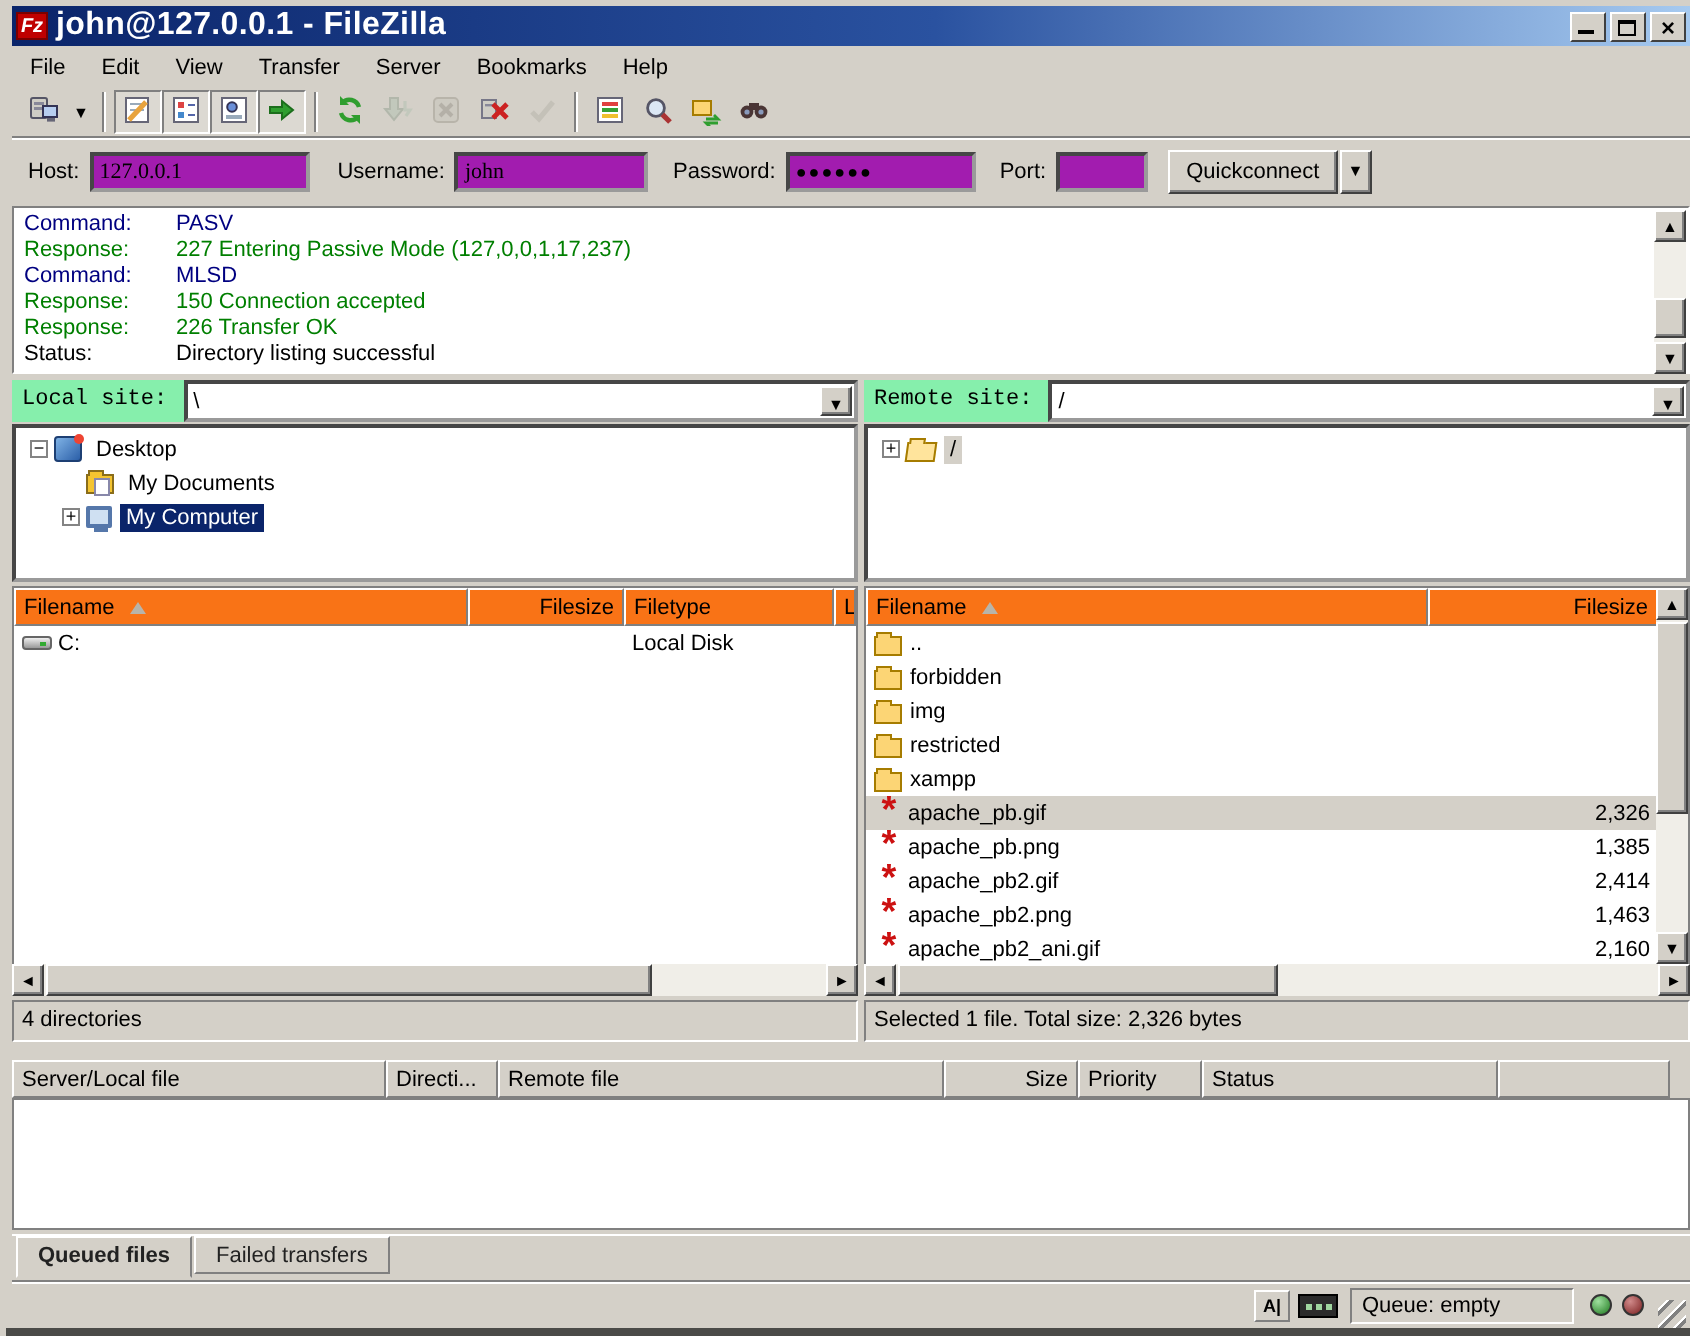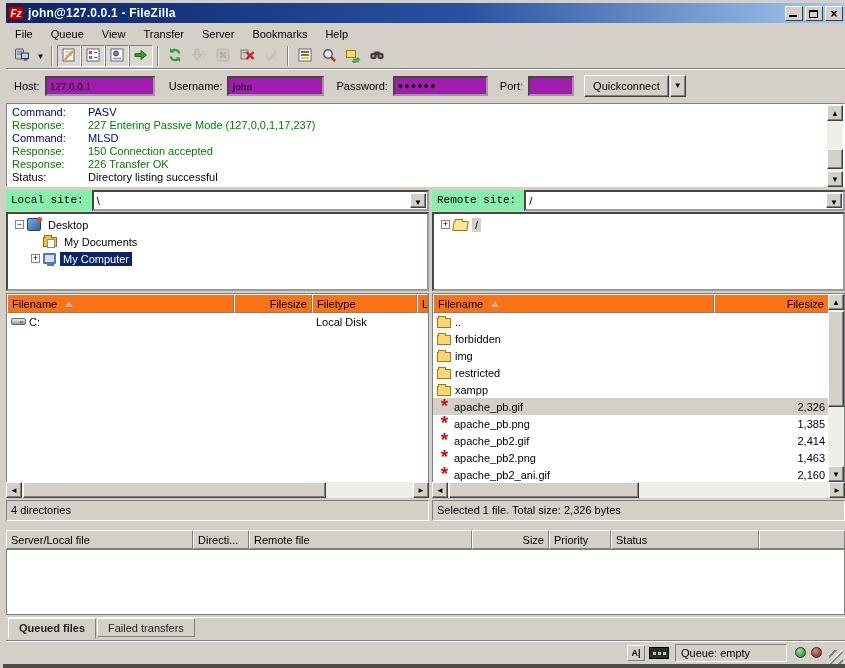--- a/index.html
+++ b/index.html
@@ -10,21 +10,21 @@
   
   .sunken { border-top:1px solid #808080; border-left:1px solid #808080; border-bottom:1px solid #FFFFFF; border-right:1px solid #FFFFFF; }
   .field { background:#a21caf; border:2px inset #9a9a9a; padding:2px 3px; font-family:Liberation Serif, serif; font-size:11px; height:20px; }
 
   
   .titlebar { position:absolute; left:3px; top:3px; width:839px; height:20px;
     background:linear-gradient(90deg,#0A246A 0%,#2a52a0 55%,#A6CAF0 100%);
     display:flex; align-items:center; padding:0 2px; }
   .app-icon { width:16px; height:14px; background:#BF0000; color:#fff; font-weight:bold; font-style:italic;
     font-size:10px; line-height:14px; text-align:center; margin-right:4px; border:1px solid #7a0000; }
-  .title-text { color:#fff; font-weight:bold; font-size:12px; flex:1; letter-spacing:0.2px; }
+  .title-text { color:#fff; font-weight:bold; font-size:16px; flex:1; letter-spacing:0.2px; }
   .win-btn { width:18px; height:15px; background:#D4D0C8; margin-left:2px; position:relative;
     border-top:1px solid #fff; border-left:1px solid #fff; border-bottom:1px solid #404040; border-right:1px solid #404040; }
   .glyph-min { position:absolute; left:3px; bottom:3px; width:8px; height:2px; background:#000; }
   .glyph-max { position:absolute; left:3px; top:3px; width:9px; height:8px; border:1px solid #000; border-top-width:2px; }
   .glyph-close { position:absolute; inset:0; text-align:center; line-height:14px; font-weight:bold; font-size:12px; color:#000; }
 
   
   .menubar { position:absolute; left:3px; top:24px; width:839px; height:19px; display:flex; align-items:center; background:#D4D0C8; }
   .menu-item { padding:2px 9px; color:#000; }
 
@@ -148,21 +148,21 @@
     <span class="win-btn">
         <span class="glyph-max"></span>
       </span>
     <span class="win-btn">
         <span class="glyph-close">×</span>
       </span>
   </div>
 
   <div class="menubar" id="menubar">
       <span class="menu-item">File</span>
-      <span class="menu-item">Queue</span>
+      <span class="menu-item">Edit</span>
       <span class="menu-item">View</span>
       <span class="menu-item">Transfer</span>
       <span class="menu-item">Server</span>
       <span class="menu-item">Bookmarks</span>
       <span class="menu-item">Help</span>
     </div>
 
   <div class="toolbar" id="toolbar">
       <span class="tb-btn">
         <span><svg viewBox="0 0 16 16" width="16" height="16">
@@ -496,21 +496,21 @@
   <div class="queue-header" id="queue-header">
       <div class="hcell" style="width: 187px;">
         <span>Server/Local file</span>
       </div>
       <div class="hcell" style="width: 56px;">
         <span>Directi...</span>
       </div>
       <div class="hcell" style="width: 223px;">
         <span>Remote file</span>
       </div>
-      <div class="hcell right" style="width: 77px;">
+      <div class="hcell right" style="width: 67px;">
         <span>Size</span>
       </div>
       <div class="hcell" style="width: 62px;">
         <span>Priority</span>
       </div>
       <div class="hcell" style="width: 148px;">
         <span>Status</span>
       </div>
       <div class="hcell" style="width: 86px;">
         <span></span>

